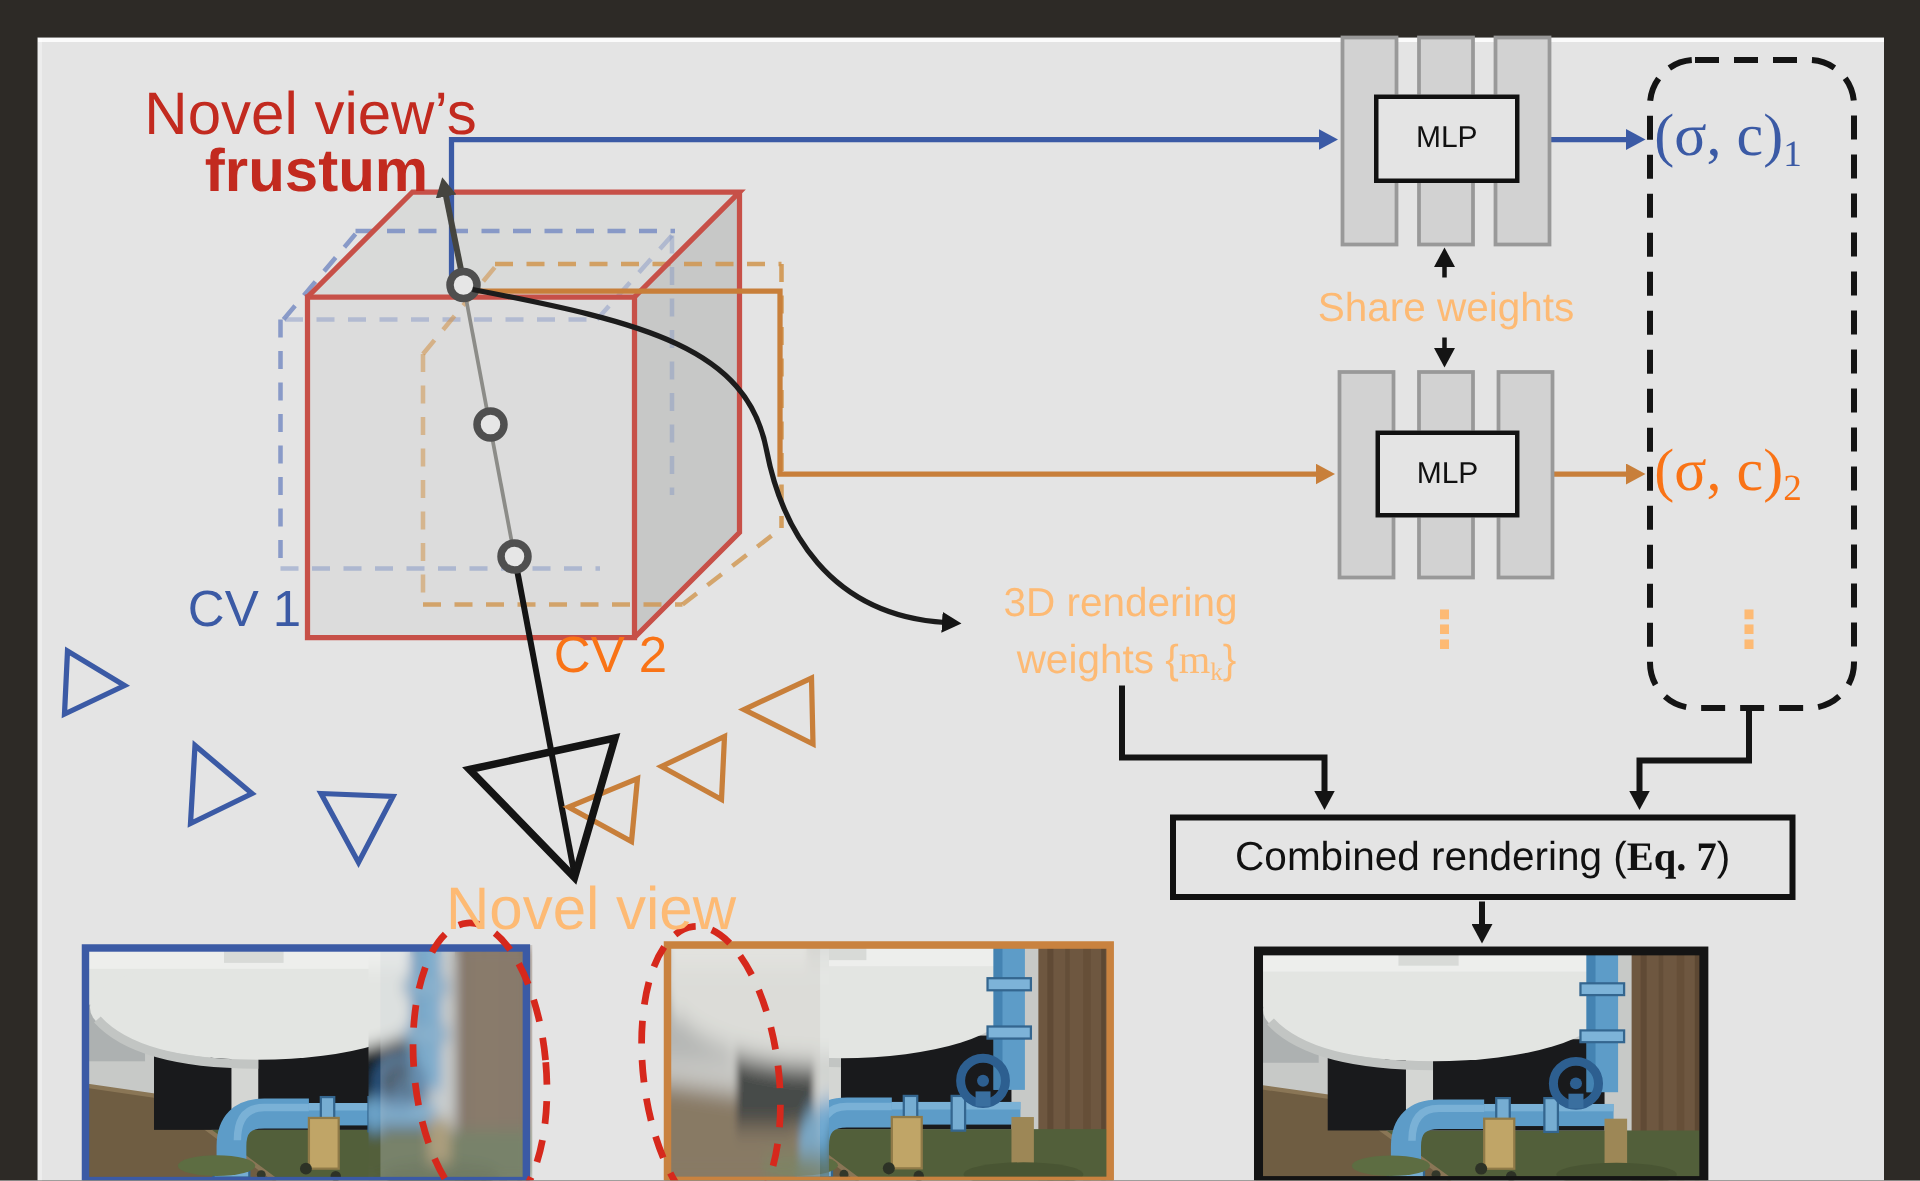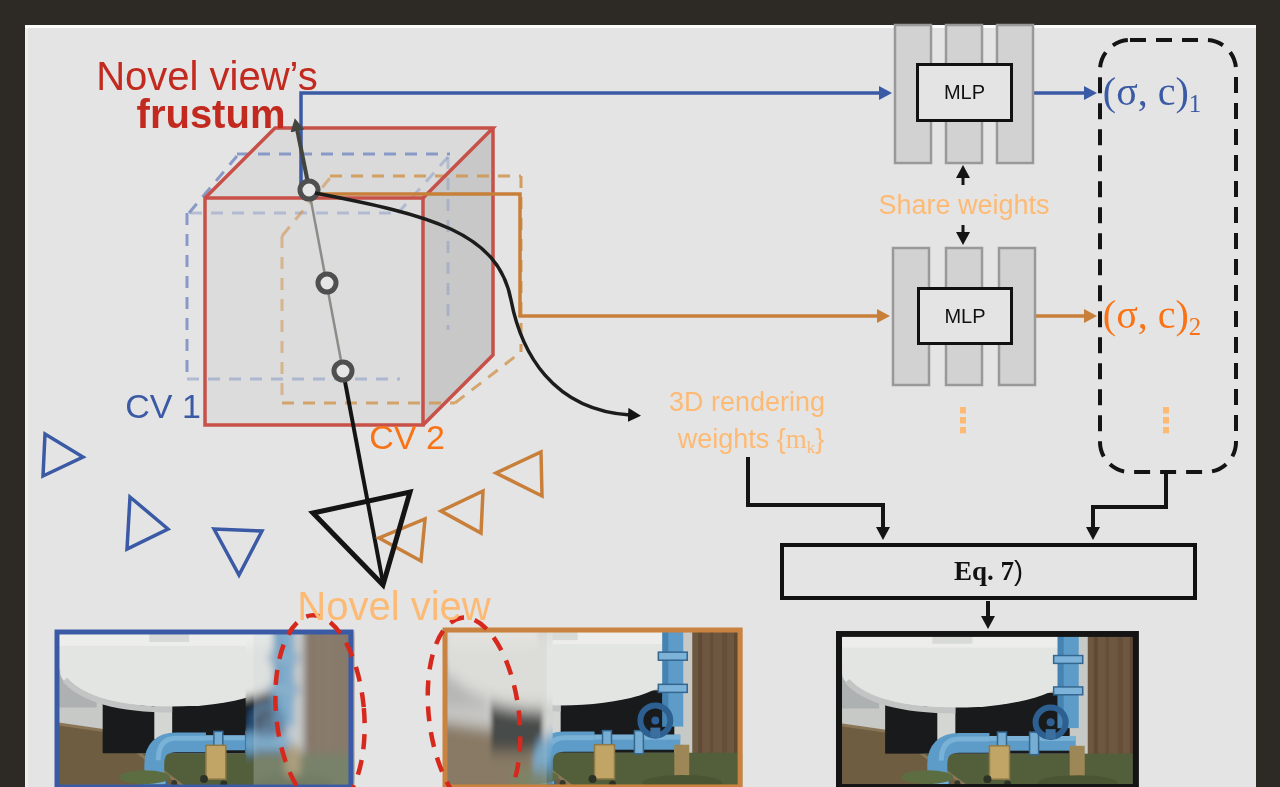--- a/index.html
+++ b/index.html
@@ -246,15 +246,16 @@
 <div class="mlp-box" style="left:916px;top:63px;width:97px;height:59px;">MLP</div>
 <div class="mlp-box" style="left:917px;top:287px;width:96px;height:58px;">MLP</div>
 
 <div class="lbl blue f28" style="left:1152px;top:93px;"><span class="math">(σ, c)</span><span class="math sub">1</span></div>
 <div class="lbl orange f28" style="left:1152px;top:316px;"><span class="math">(σ, c)</span><span class="math sub">2</span></div>
 
 <div class="lbl dots" style="left:963px;top:421px;">⋮</div>
 <div class="lbl dots" style="left:1166px;top:421px;">⋮</div>
 
 <div class="combined-box">
+    <span>Combined rendering (</span>
     <span class="eq">Eq. 7</span>
     <span>)</span>
   </div>
 
 </body></html>

